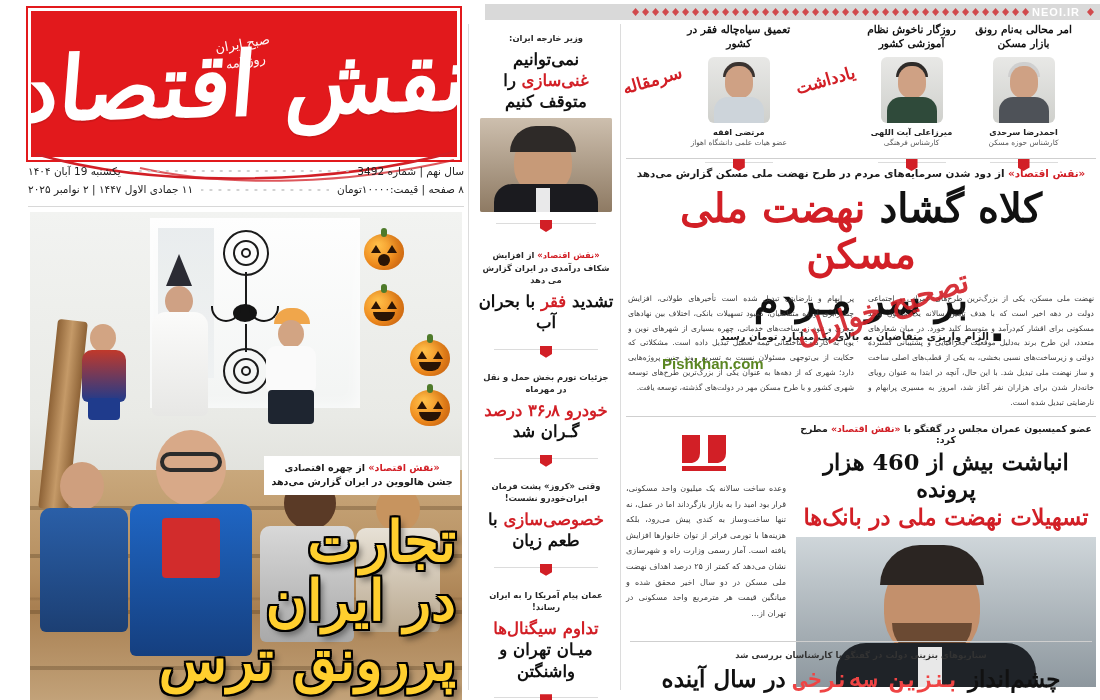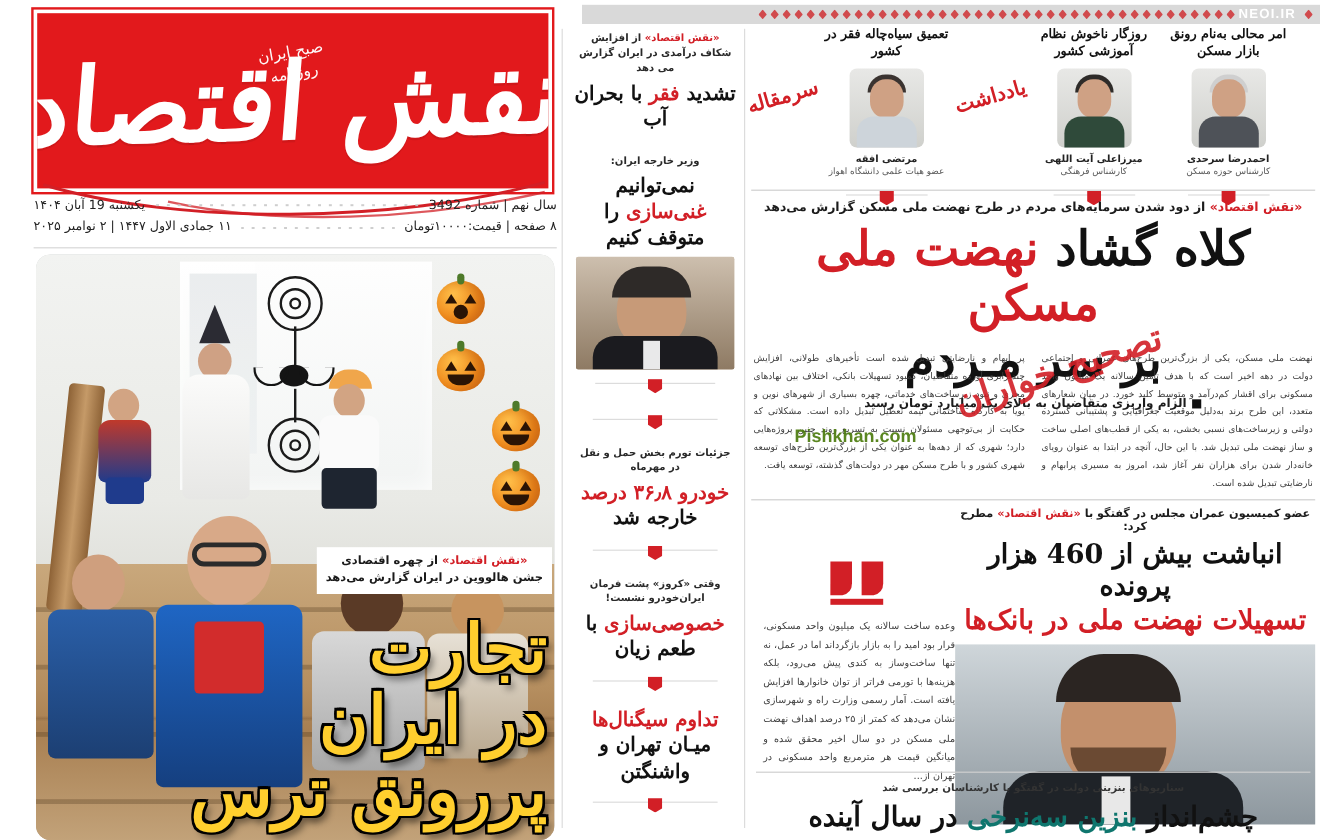--- a/index.html
+++ b/index.html
@@ -51,21 +51,21 @@
     flex:1; margin: 0 8px; height: 10px;
     background-image: radial-gradient(circle, #c9c9c9 1.1px, transparent 1.2px);
     background-size: 9px 10px; background-repeat: repeat-x; background-position: center;
     opacity:.9;
   }
   .hr-thin { position:absolute; left:28px; top:206px; width:436px; height:1px; background:#d8d8d8; }
 
   
   .main-photo {
     position:absolute; left: 30px; top: 212px; width: 432px; height: 488px;
-    overflow:hidden; background:#cfd3d2;border-radius:12px;
+    overflow:hidden; background:#cfd3d2;
   }
   .ph-wall {
     position:absolute; inset:0;
     background:
       linear-gradient(180deg,#f2f3f1 0%, #e9eae6 42%, #dcdcd6 62%, #c9bfb0 63%, #b79a78 100%);
   }
   .ph-window {
     position:absolute; left: 120px; top: 6px; width: 210px; height: 190px;
     background: linear-gradient(180deg,#ffffff,#f3f5f4);
     box-shadow: inset 0 0 18px rgba(255,255,255,.9);
@@ -272,21 +272,21 @@
   }
   .watermark2 {
     position:absolute; left: 170px; top: 290px;
     font-family:"DejaVu Serif", serif; font-weight:700;
     font-size: 30px; color:#d21f26; transform: rotate(-18deg); opacity:.9; white-space:nowrap;
   }
 
   .sec2 {
     position:absolute; left: 4px; top: 416px; width: 470px;
     border-top:1px solid #cfcfcf; padding-top: 6px;
-    display:flex; flex-direction: row; align-items: center;
+    display:flex; gap: 10px; flex-direction: row;
   }
   .sec2-main { width: 300px; }
   .sec2-main .kicker { font-size: 9.4px; font-weight:700; color:#1c1c1c; text-align:center; }
   .sec2-main .kicker .q { color:#d21f26; }
   .sec2-main h2 {
     font-family:"DejaVu Serif", serif; font-weight:700; font-size: 22.5px;
     line-height:1.22; text-align:center; color:#111; margin-top:4px;
   }
   .sec2-main h2 .hl { color:#d21f26; }
   .sec2-main .photo {
@@ -304,21 +304,21 @@
 
   .bottom-band {
     position:absolute; left: 8px; bottom: 4px; width: 462px;
     border-top:1px solid #cfcfcf; padding-top: 8px; text-align:center;
   }
   .bottom-band .kicker { font-size: 8.6px; font-weight:700; color:#333; }
   .bottom-band h3 {
     font-family:"DejaVu Serif", serif; font-weight:700; font-size: 23px;
     line-height: 1.25; color:#111; margin-top: 5px;
   }
-  .bottom-band h3 .hl { color:#0f766e; }
+  .bottom-band h3 .hl { color:#ef4444;font-family:Liberation Mono, monospace; }
 
   .vline {
     position:absolute; top: 24px; bottom: 10px; width:1px; background:#dcdcdc;
   }
   .face-photo { position:absolute; inset:0; }
 </style>
 </head>
 <body>
 
 <div class="page">
@@ -445,56 +445,57 @@
         <span>در ایران</span>
         <span>پررونق ترس</span>
       </div>
     </div>
   </div>
 
   <div class="vline" style="left:468px;"></div>
   <div class="vline" style="left:620px;"></div>
 
   <div class="mid-col">
-
-    <div class="brief">
-      <div class="kicker"><span class="q">«نقش اقتصاد»</span><span> از افزایش شکاف درآمدی در ایران گزارش می دهد</span></div>
-      <div class="title"><span>تشدید </span><span class="hl">فقر</span><span> با بحران آب</span></div>
-    </div>
 
     <div class="brief" style="padding-top:14px;">
       <div class="kicker">وزیر خارجه ایران:</div>
       <div class="title">
         <span>نمی‌توانیم </span><span class="hl">غنی‌سازی</span><span> را</span>
         <div>متوقف کنیم</div>
       </div>
       <div class="brief-photo">
         <div class="face-photo" style="background:linear-gradient(180deg,#cdbfae,#8e7a63);"></div>
         <div style="position:absolute; left:34px; top:14px; width:58px; height:62px; background:#c79a78; border-radius:48% 48% 44% 44%;"></div>
         <div style="position:absolute; left:30px; top:8px; width:66px; height:26px; background:#2e2a28; border-radius:30px 30px 0 0;"></div>
         <div style="position:absolute; left:14px; bottom:0; width:104px; height:28px; background:#1b1b1f; border-radius:18px 18px 0 0;"></div>
         <div style="position:absolute; left:56px; bottom:0; width:14px; height:24px; background:#e9e9ea;"></div>
       </div>
       <div class="bullet-sep"><i></i></div>
     </div>
+
+    <div class="brief">
+      <div class="kicker"><span class="q">«نقش اقتصاد»</span><span> از افزایش شکاف درآمدی در ایران گزارش می دهد</span></div>
+      <div class="title"><span>تشدید </span><span class="hl">فقر</span><span> با بحران آب</span></div>
+    </div>
     <div class="bullet-sep"><i></i></div>
 
     <div class="brief">
       <div class="kicker"><span>جزئیات تورم بخش حمل و نقل در مهرماه</span></div>
-      <div class="title"><span class="hl">خودرو ۳۶٫۸ درصد</span><span> خارجه شد</span></div>
+      <div class="title"><span class="hl">خودرو ۳۶٫۸ درصد</span><span> گـران شد</span></div>
     </div>
     <div class="bullet-sep"><i></i></div>
 
     <div class="brief">
       <div class="kicker"><span>وقتی «کروز» پشت فرمان ایران‌خودرو نشست!</span></div>
       <div class="title"><span class="hl">خصوصی‌سازی</span><span> با طعم زیان</span></div>
     </div>
     <div class="bullet-sep"><i></i></div>
 
     <div class="brief">
+      <div class="kicker"><span>عمان پیام آمریکا را به ایران رساند!</span></div>
       <div class="title"><span class="hl">تداوم سیگنال‌ها</span><span> میـان تهران و واشنگتن</span></div>
     </div>
     <div class="bullet-sep"><i></i></div>
 
   </div>
 
   <div class="right-col">
 
     <div class="neo-strip">
       <span class="dot"></span>

